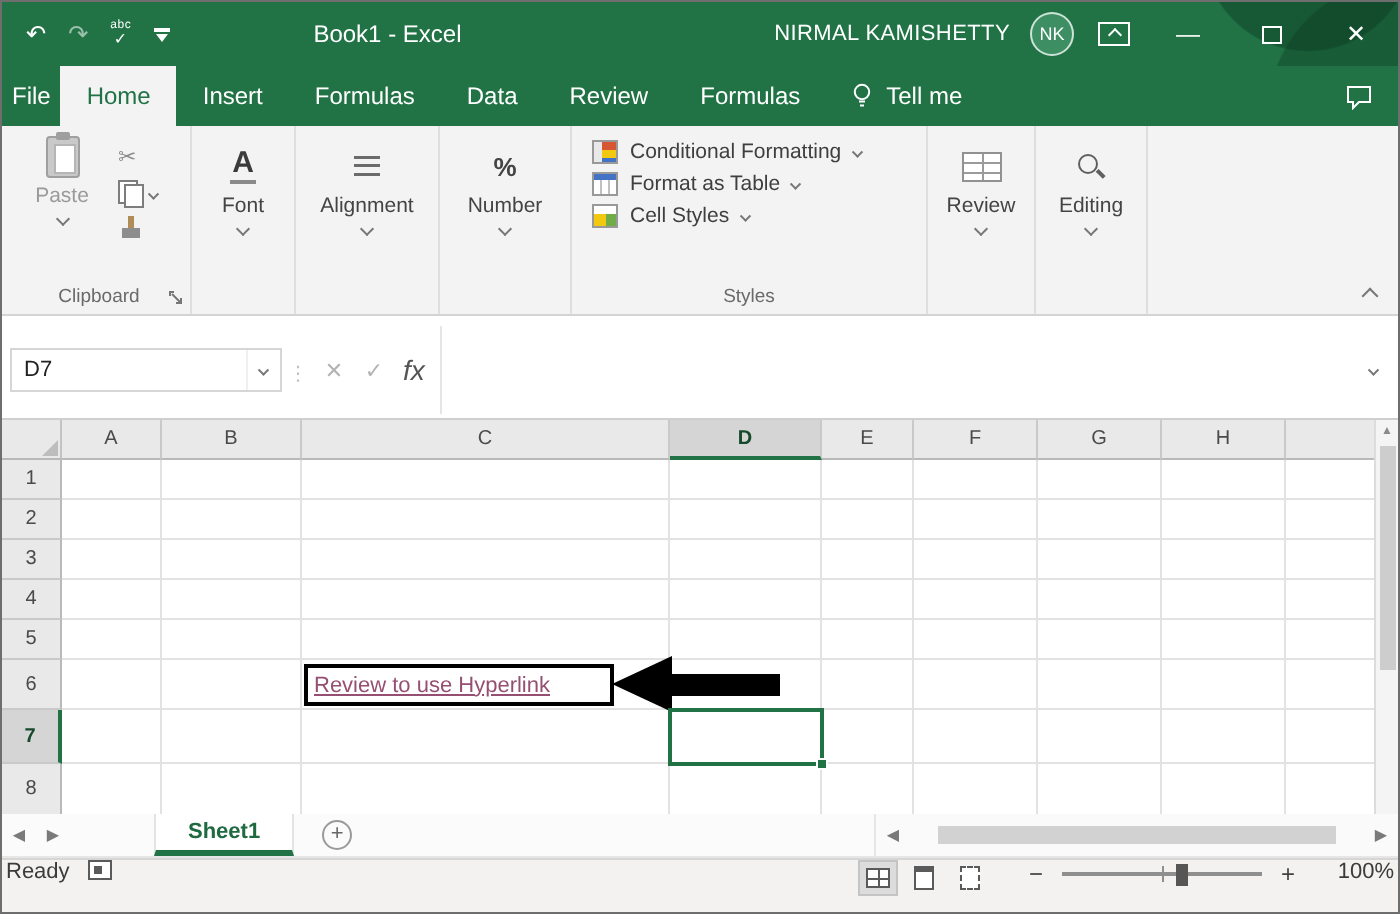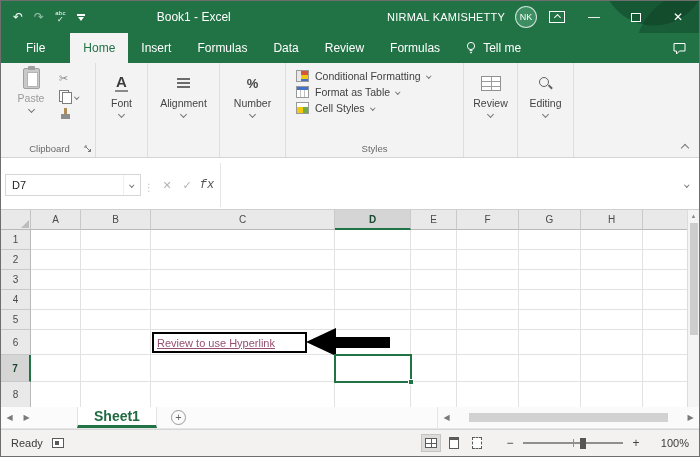--- a/index.html
+++ b/index.html
@@ -27,21 +27,21 @@
     display:flex;align-items:center;justify-content:center;font-size:9px;margin:0 12px 0 10px}
   .ribopts{width:16px;height:12px;border:1px solid #fff;display:flex;align-items:flex-start;justify-content:center;margin-right:8px}
   .chv{display:inline-block;width:6px;height:6px;border-right:1.2px solid #777;border-bottom:1.2px solid #777;transform:rotate(45deg)}
   .chv.white{border-color:#fff;width:5px;height:5px;transform:rotate(225deg);margin-top:3px}
   .wbtn{width:42px;height:32px;display:flex;align-items:center;justify-content:center;font-size:12px}
   .maxbox{width:10px;height:9px;border:1px solid #fff}
 
   
   .tabrow{flex:0 0 30px;background:#217346;display:flex;align-items:stretch}
   .rtab{display:flex;align-items:center;padding:0 13px;color:#fff;font-size:12px;cursor:default}
-  .rtab.file{padding:0 25px}
+  .rtab.file{padding:0 5px}
   .rtab.active{background:#f3f3f3;color:#217346}
   .tellme{display:flex;align-items:center;gap:6px;color:#fff;font-size:12px;padding:0 12px}
   .comment-btn{display:flex;align-items:center;padding:0 12px}
 
   
   .ribbon{flex:0 0 95px;display:flex;background:#f3f3f3;border-bottom:1px solid #d4d4d4;position:relative;padding-left:3px}
   .rgroup{border-right:1px solid #dedede;display:flex;flex-direction:column;position:relative}
   .rg-label{height:17px;font-size:9.5px;color:#6a6a6a;display:flex;align-items:center;justify-content:center;width:100%;position:relative;margin-top:auto}
   .launcher{position:absolute;right:3px;bottom:4px}
   .clip-content{display:flex;padding:5px 4px 0 6px;gap:4px}
@@ -81,21 +81,21 @@
   .ic-find::before{content:"";position:absolute;left:1px;top:1px;width:8px;height:8px;border:1.5px solid #5f5f5f;border-radius:50%}
   .ic-find::after{content:"";position:absolute;left:10px;top:10px;width:5px;height:1.5px;background:#5f5f5f;transform:rotate(45deg)}
   .collapse-ribbon{position:absolute;right:11px;bottom:6px;width:6px;height:6px;border-right:1.2px solid #777;border-bottom:1.2px solid #777;transform:rotate(225deg)}
 
   
   .formulabar{flex:0 0 52px;display:flex;align-items:center;background:#fff;border-bottom:1px solid #cfcfcf;padding:3px 3px 0 4px}
   .namebox{width:136px;height:22px;border:1px solid #d6d6d6;display:flex;align-items:center;font-size:11px;color:#222;padding-left:6px}
   .nb-dd{margin-left:auto;width:17px;align-self:stretch;display:flex;align-items:center;justify-content:center;border-left:1px solid #efefef}
   .fb-dots{color:#c0c0c0;font-size:10px;margin:4px 3px 0}
   .fb-btn{width:20px;height:22px;display:flex;align-items:center;justify-content:center;font-size:11px;color:#b3b3b3}
-  .fb-fx{font-family:Liberation Mono, monospace;font-style:italic;color:#555;font-size:12px}
+  .fb-fx{font-family:Liberation Sans, sans-serif;font-style:italic;color:#555;font-size:14px}
   .fb-sep{width:1px;height:44px;background:#e5e5e5;margin:0 3px}
   .fb-input{flex:1;height:46px}
   .fb-exp{width:18px;height:20px;display:flex;align-items:center;justify-content:center}
 
   
   .grid-area{flex:1 1 auto;position:relative;background:#fff;overflow:hidden}
   .g-row{display:flex}
   .g-corner{background:#e9e9e9;border-right:1px solid #c3c3c3;border-bottom:1px solid #b9b9b9;position:relative;flex:0 0 auto}
   .g-corner::after{content:"";position:absolute;right:1px;bottom:1px;border-left:8px solid transparent;border-bottom:8px solid #bdbdbd}
   .g-colhead{flex:0 0 auto;background:#e9e9e9;border-right:1px solid #c9c9c9;border-bottom:1px solid #b9b9b9;display:flex;align-items:center;justify-content:center;font-size:10px;color:#4a4a4a}
@@ -113,29 +113,29 @@
   .shape-arrow{position:absolute;left:305px;top:118px;width:86px;height:28px}
   .arr-head{position:absolute;left:0;top:0;width:0;height:0;border-top:14px solid transparent;border-bottom:14px solid transparent;border-right:30px solid #000}
   .arr-tail{position:absolute;left:28px;top:8.5px;width:56px;height:11px;background:#000}
   .vscroll{position:absolute;right:0;top:0;bottom:0;width:12px;background:#f4f4f4;border-left:1px solid #dcdcdc;display:flex;flex-direction:column;align-items:center;padding-top:3px}
   .vs-up{font-size:6px;color:#8a8a8a;line-height:1}
   .vs-thumb{width:8px;height:112px;background:#cdcdcd;margin-top:4px}
 
   
   .sheetbar{flex:0 0 22px;display:flex;align-items:center;background:#fbfbfb;border-bottom:1px solid #e6e6e6;font-size:11px;color:#555}
   .sb-nav{width:17px;text-align:center;font-size:8px;color:#7a7a7a}
-  .sheet-tab{margin-left:42px;height:100%;display:flex;align-items:center;padding:0 16px;background:#fff;border-left:1px solid #e3e3e3;border-right:1px solid #e3e3e3;border-bottom:3px solid #217346;color:#1f6a40;font-weight:bold;font-size:14px}
+  .sheet-tab{margin-left:42px;height:100%;display:flex;align-items:center;padding:0 16px;background:#fff;border-left:1px solid #e3e3e3;border-right:1px solid #e3e3e3;border-bottom:3px solid #217346;color:#1f6a40;font-weight:bold;font-size:11px}
   .add-sheet{width:15px;height:15px;border:1px solid #9a9a9a;border-radius:50%;display:flex;align-items:center;justify-content:center;font-size:11px;color:#666;margin-left:14px;line-height:1}
   .hscroll{display:flex;align-items:center;margin-left:auto;width:262px;height:100%;border-left:1px solid #e6e6e6;background:#fafafa}
   .hs-btn{width:17px;text-align:center;font-size:8px;color:#7a7a7a}
   .hs-track{flex:1;height:100%;display:flex;align-items:center}
   .hs-thumb{height:9px;background:#d2d2d2;width:88%;margin:auto}
 
   
-  .statusbar{flex:0 0 27px;background:#f3f2f1;border-top:1px solid #d6d6d6;display:flex;align-items:center;font-size:11px;color:#3b3b3b;padding:0 10px}
+  .statusbar{flex:0 0 27px;background:#f3f2f1;border-top:1px solid #d6d6d6;display:flex;align-items:flex-start;font-size:11px;color:#3b3b3b;padding:0 2px}
   .sb-ready{margin-right:9px}
   .macro-ic{width:12px;height:10px;border:1px solid #5a5a5a;background:#fff;position:relative;margin-right:12px}
   .macro-ic::after{content:"";position:absolute;left:2px;top:2px;width:4px;height:4px;background:#5a5a5a}
   .acc{display:flex;align-items:center;gap:5px}
   .vbtn{width:20px;height:18px;display:flex;align-items:center;justify-content:center;margin-left:3px}
   .vbtn.active{background:#dcdcdc;border:1px solid #c4c4c4}
   .vic-grid{width:12px;height:10px;border:1px solid #5a5a5a;background:
     linear-gradient(#5a5a5a,#5a5a5a) 5px 0/1px 100% no-repeat,
     linear-gradient(#5a5a5a,#5a5a5a) 0 4px/100% 1px no-repeat,#fff}
   .vic-page{width:10px;height:12px;border:1px solid #5a5a5a;background:#fff;box-shadow:inset 0 2px 0 #5a5a5a}

